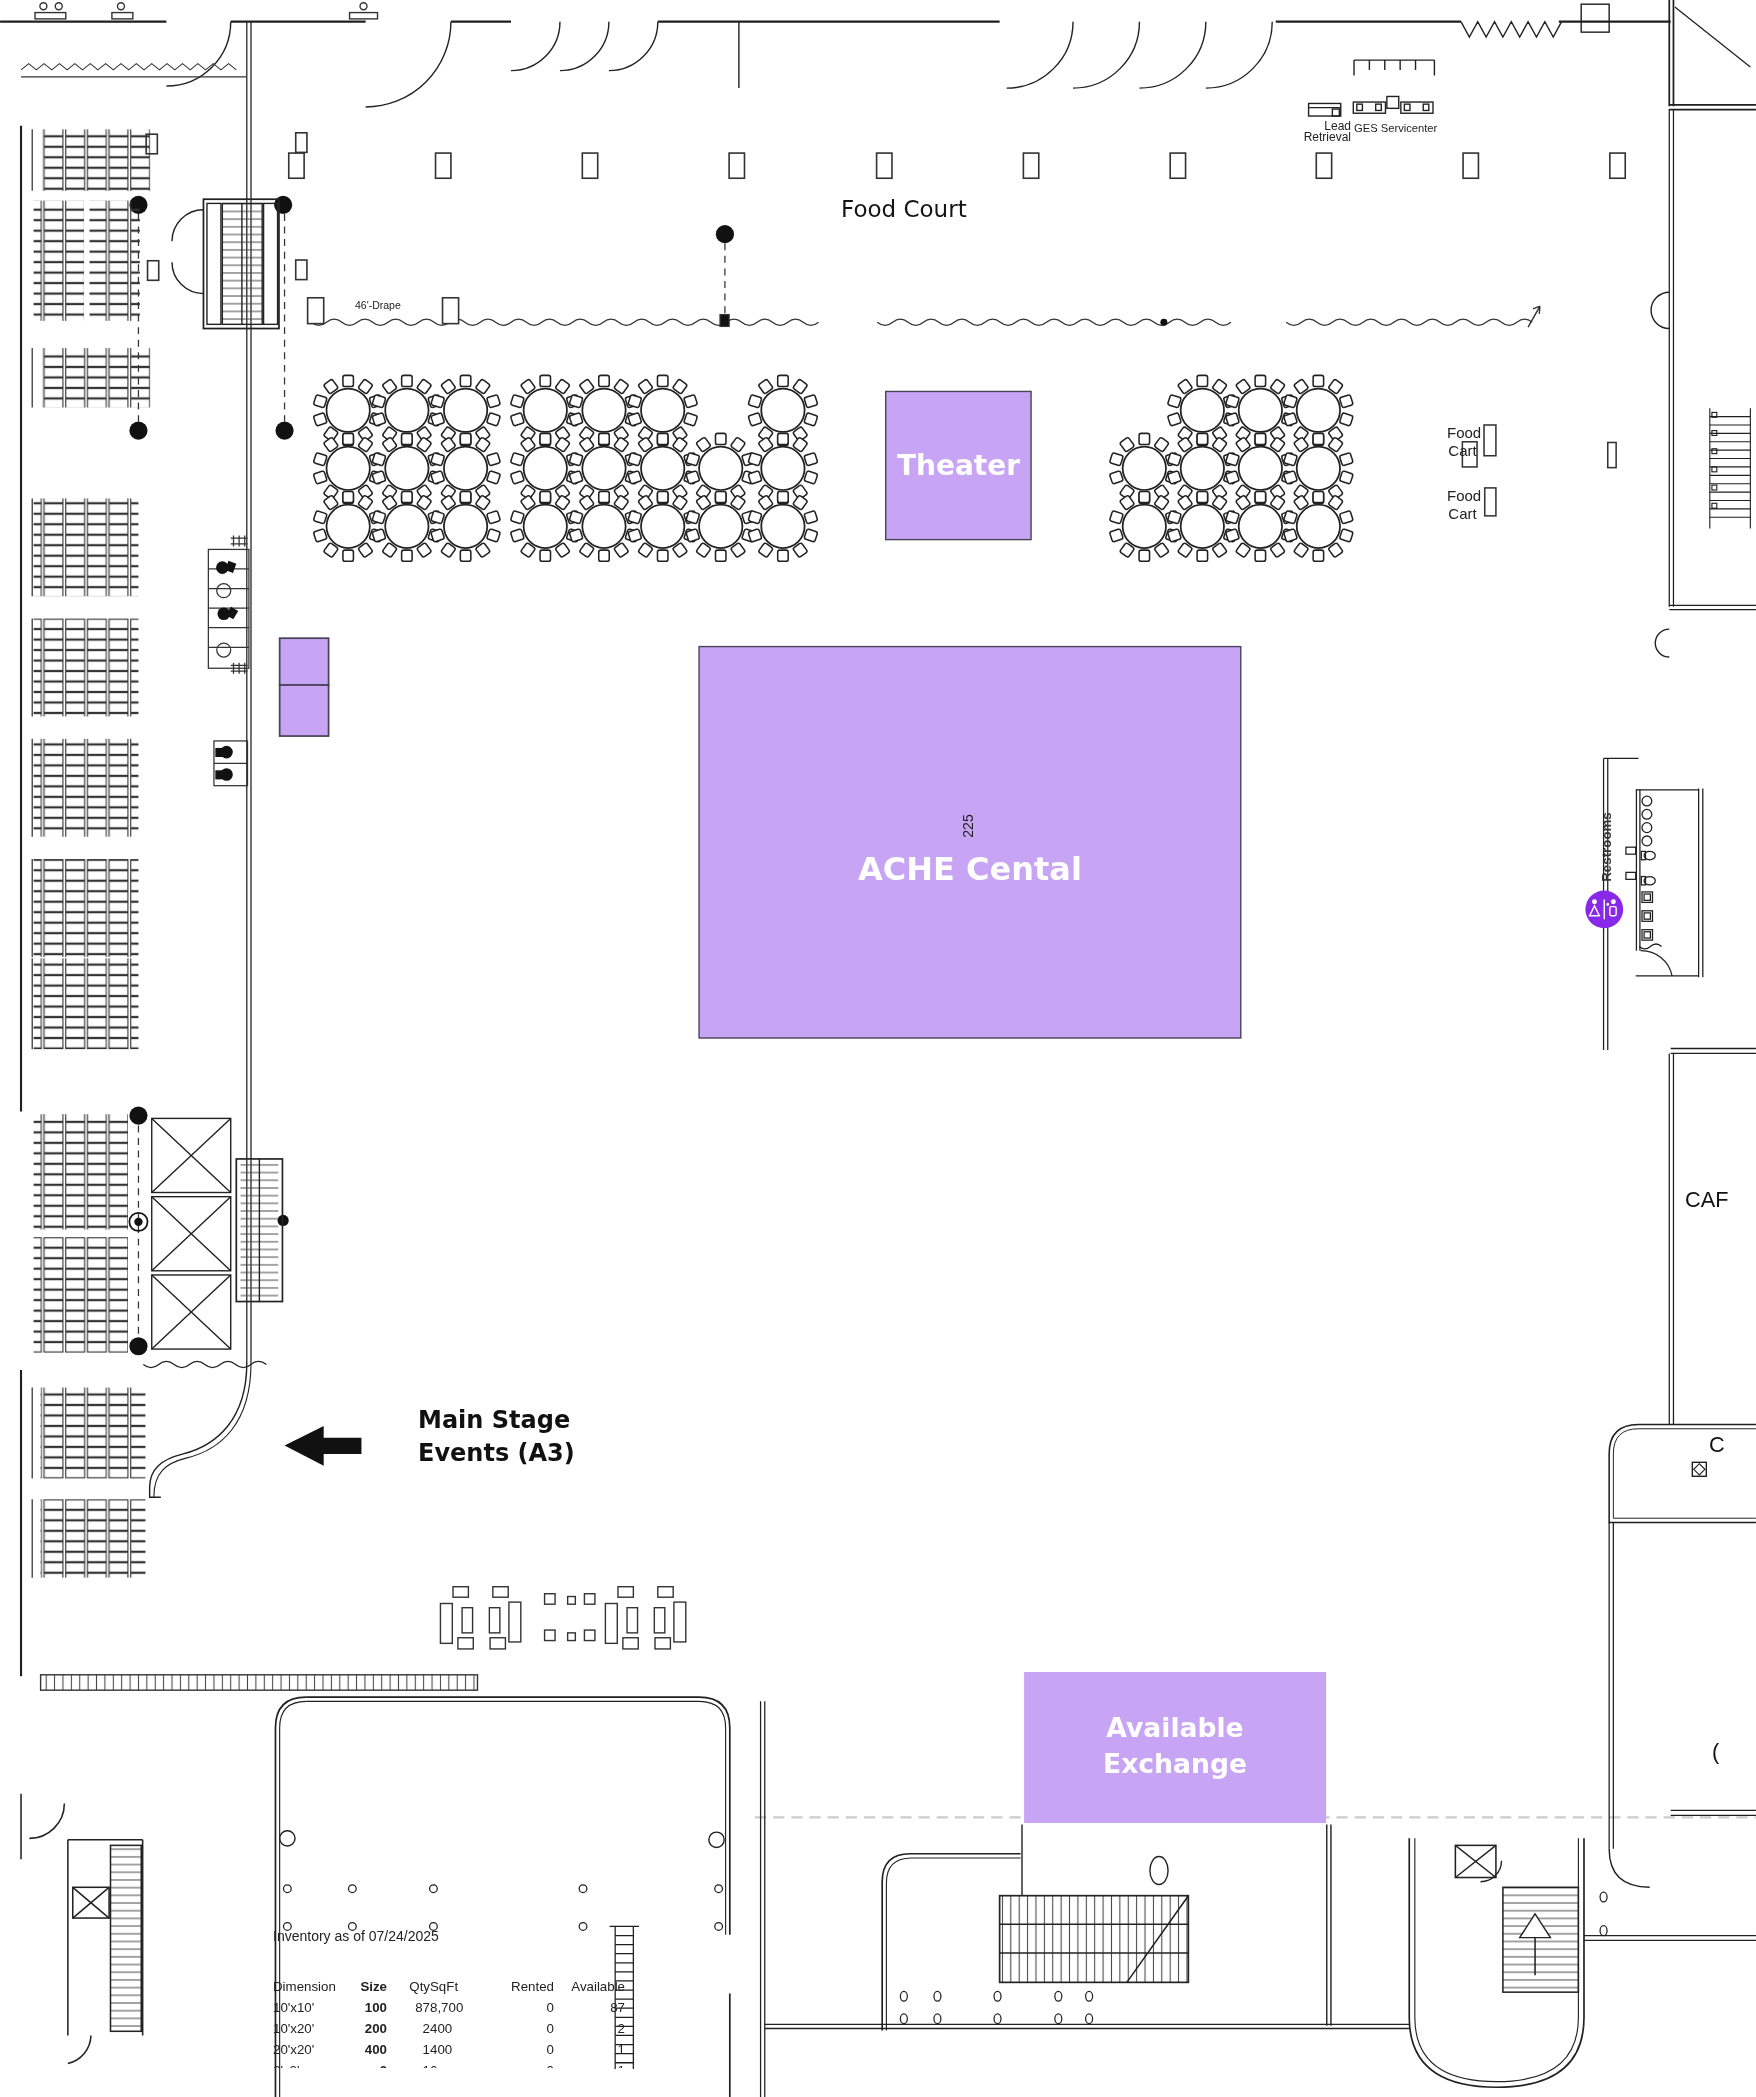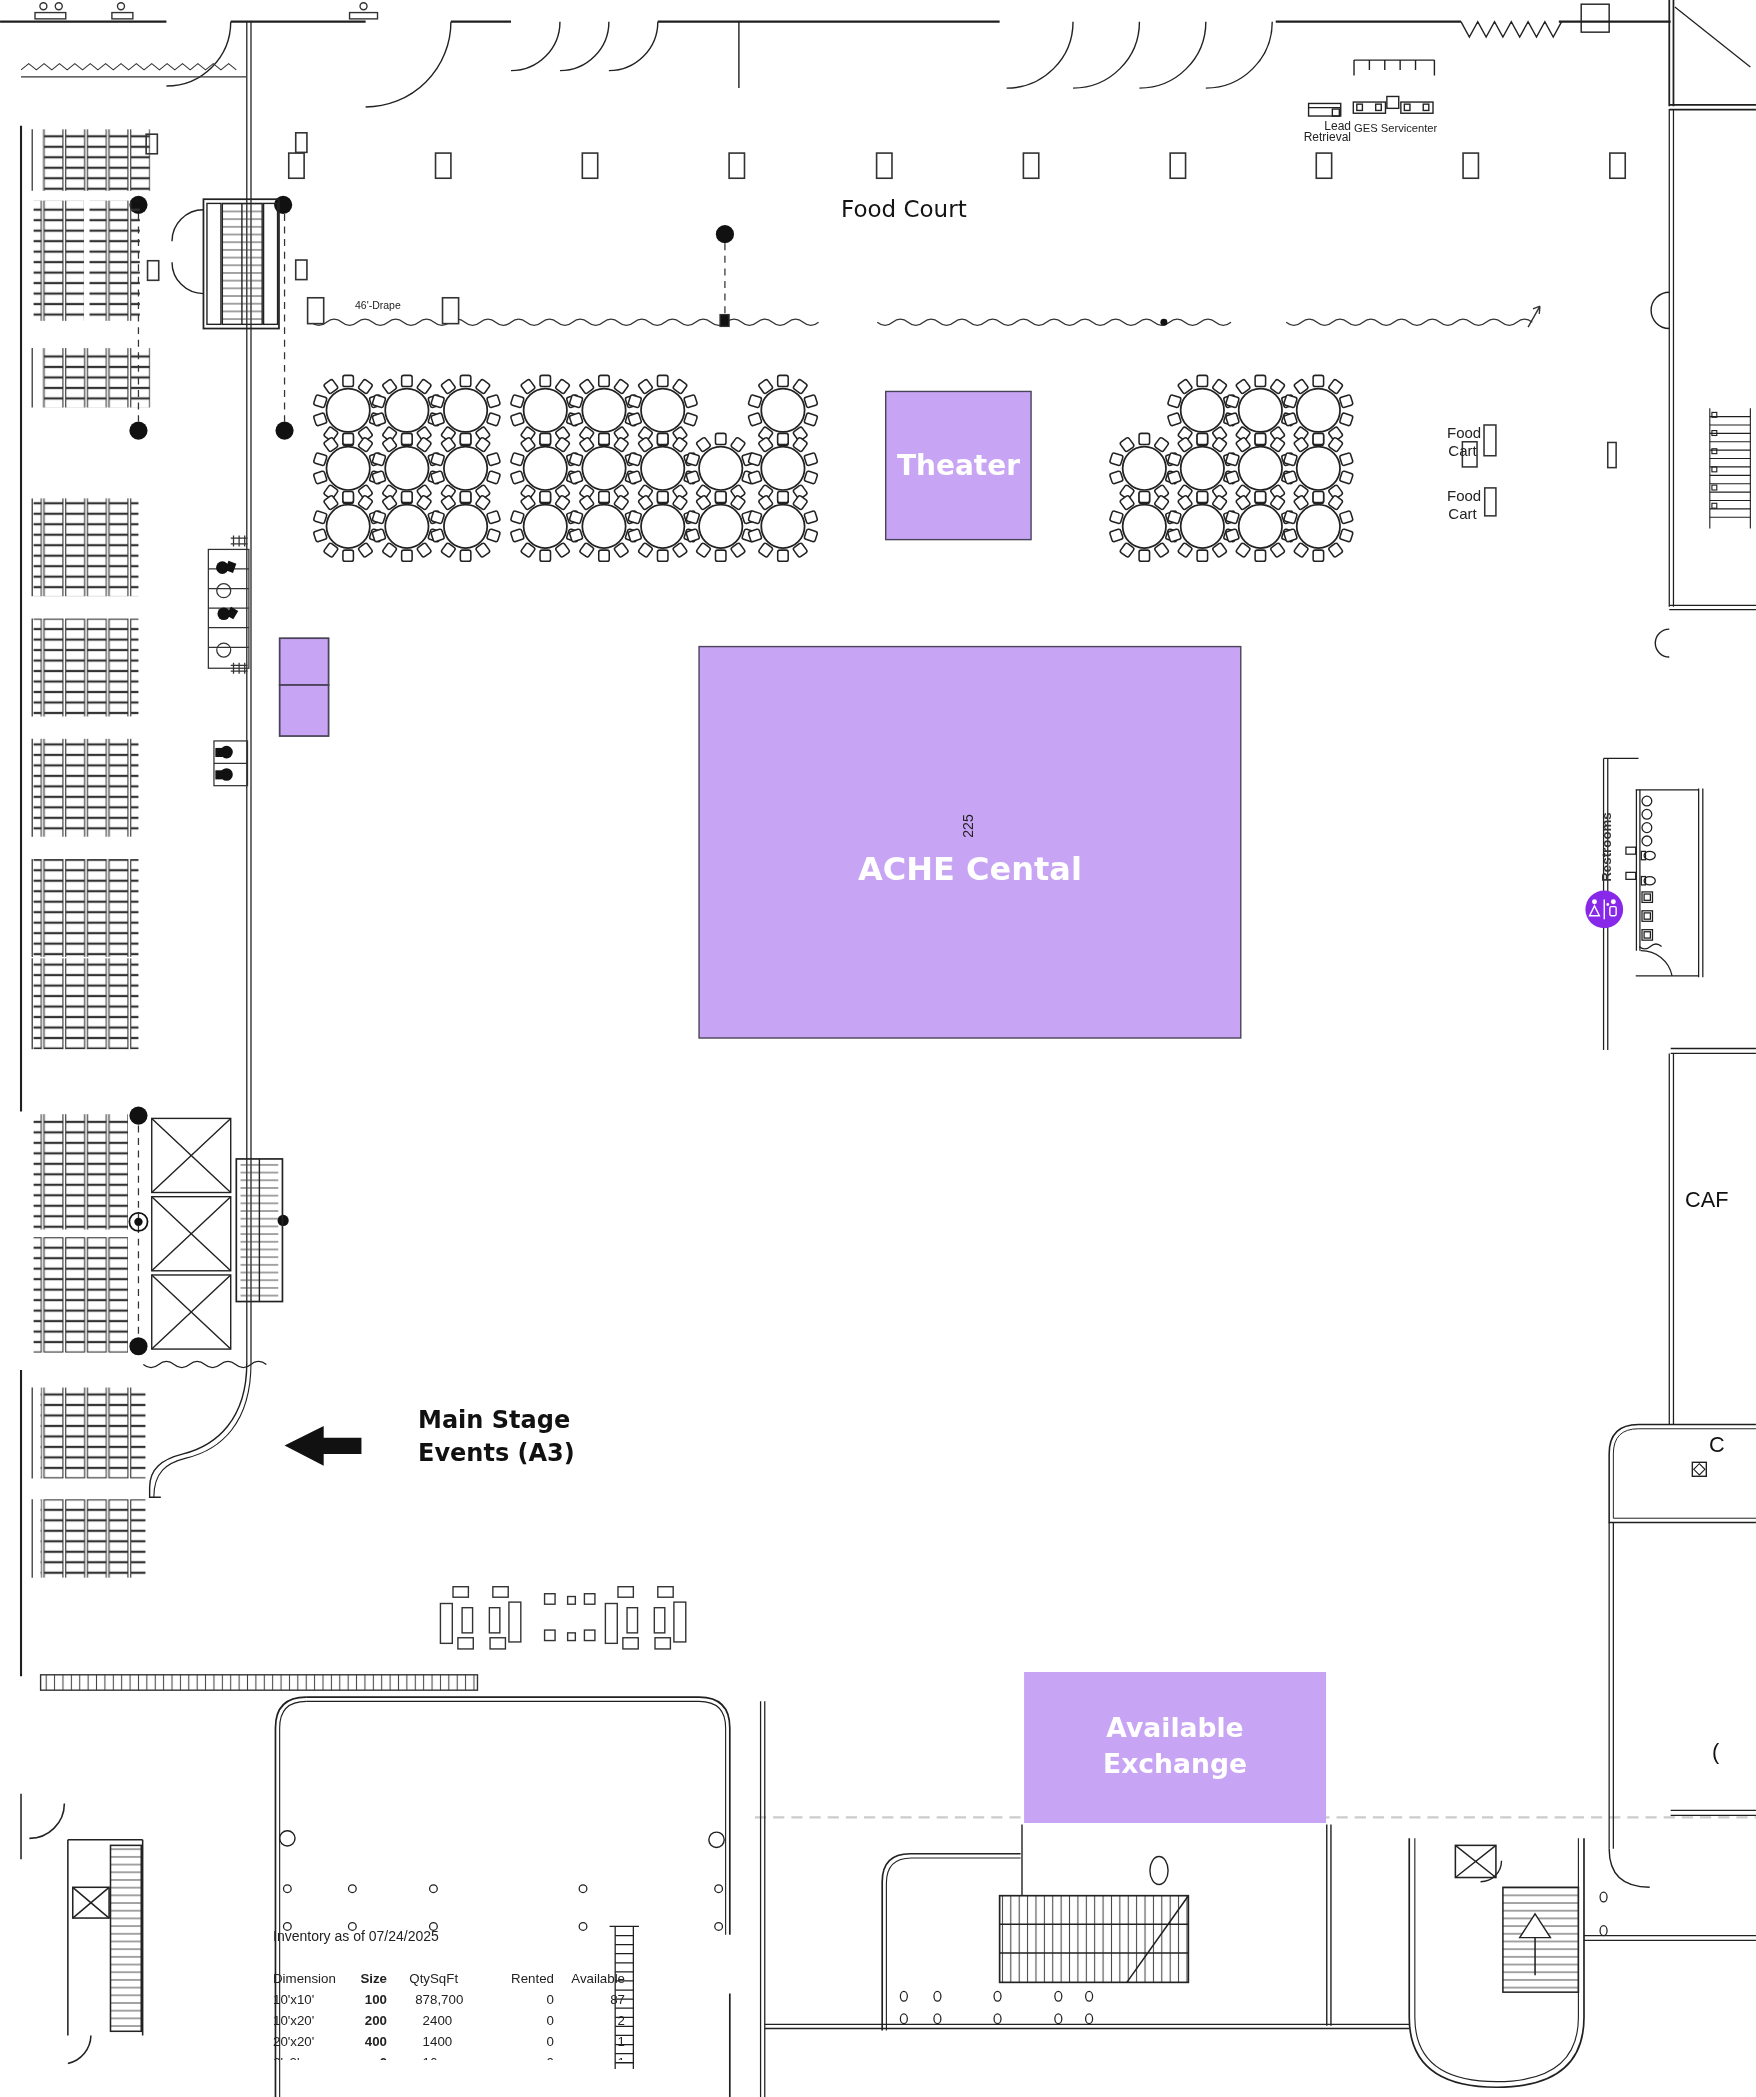--- a/index.html
+++ b/index.html
@@ -28,21 +28,21 @@
            transform:translate(-50%,-50%) rotate(-90deg);}
   .lbl-mainstage{left:418px;top:1404px;font-size:24px;font-weight:bold;
                  line-height:33px;color:#111;font-family:"DejaVu Sans",sans-serif;}
   .z-theater-lbl{left:886px;top:392px;width:145px;height:148px;
                  line-height:148px;font-size:28px;}
   .z-ache-lbl{left:699px;top:850px;width:542px;font-size:32px;}
   .z-innov-lbl{left:1024px;top:1710px;width:302px;font-size:26.6px;line-height:36px;}
   
   .inv{position:absolute;left:273px;top:1928px;width:358px;font-size:13.3px;color:#222;}
   .inv-title{font-size:14px;}
-  .inv-table{margin-top:24px;}
+  .inv-table{margin-top:32px;}
   .inv-row{display:flex;height:21px;line-height:21px;}
   .inv-row span{display:block;}
   .c1{width:78px;text-align:left;}
   .c2{width:36px;text-align:right;font-weight:bold;}
   .c3{width:43px;text-align:right;}
   .c4{width:60px;text-align:left;}
   .c5{width:64px;text-align:right;}
   .c6{width:71px;text-align:right;}
   .inv-clip{height:8.4px;overflow:hidden;}
 </style>

